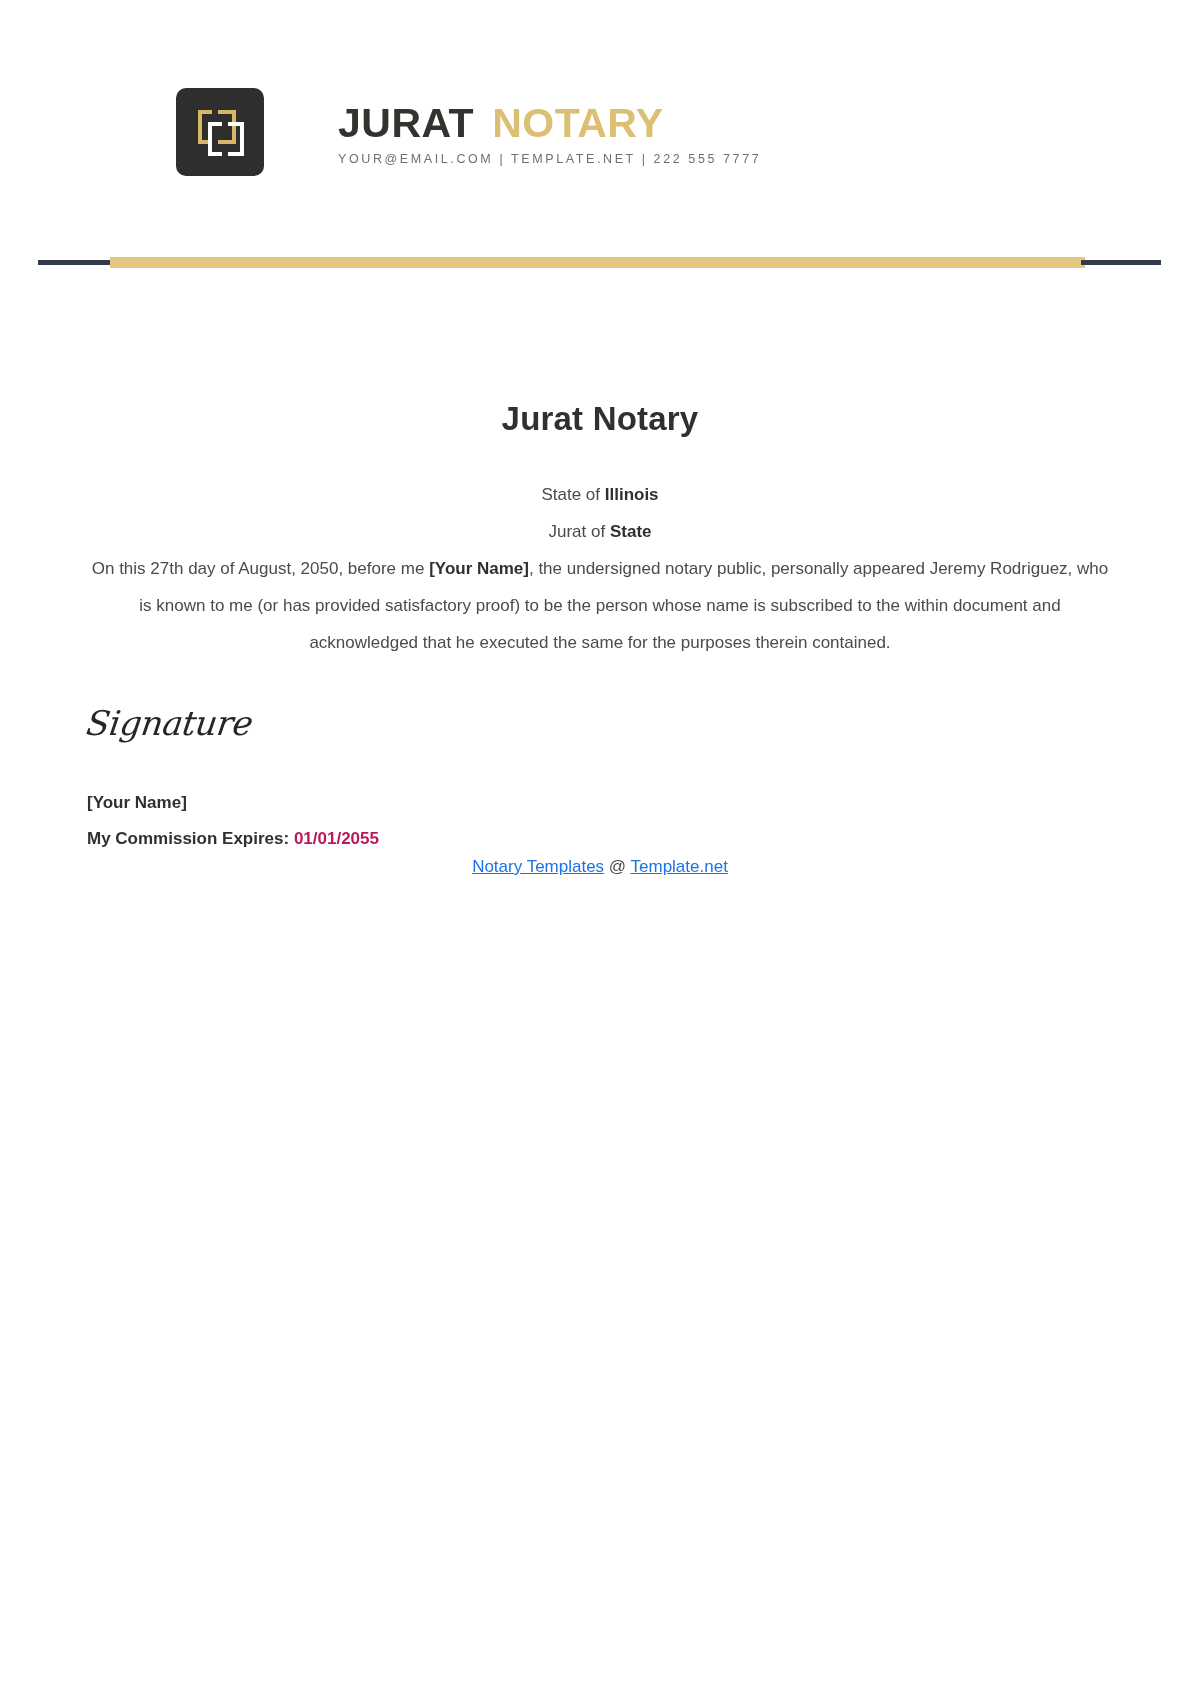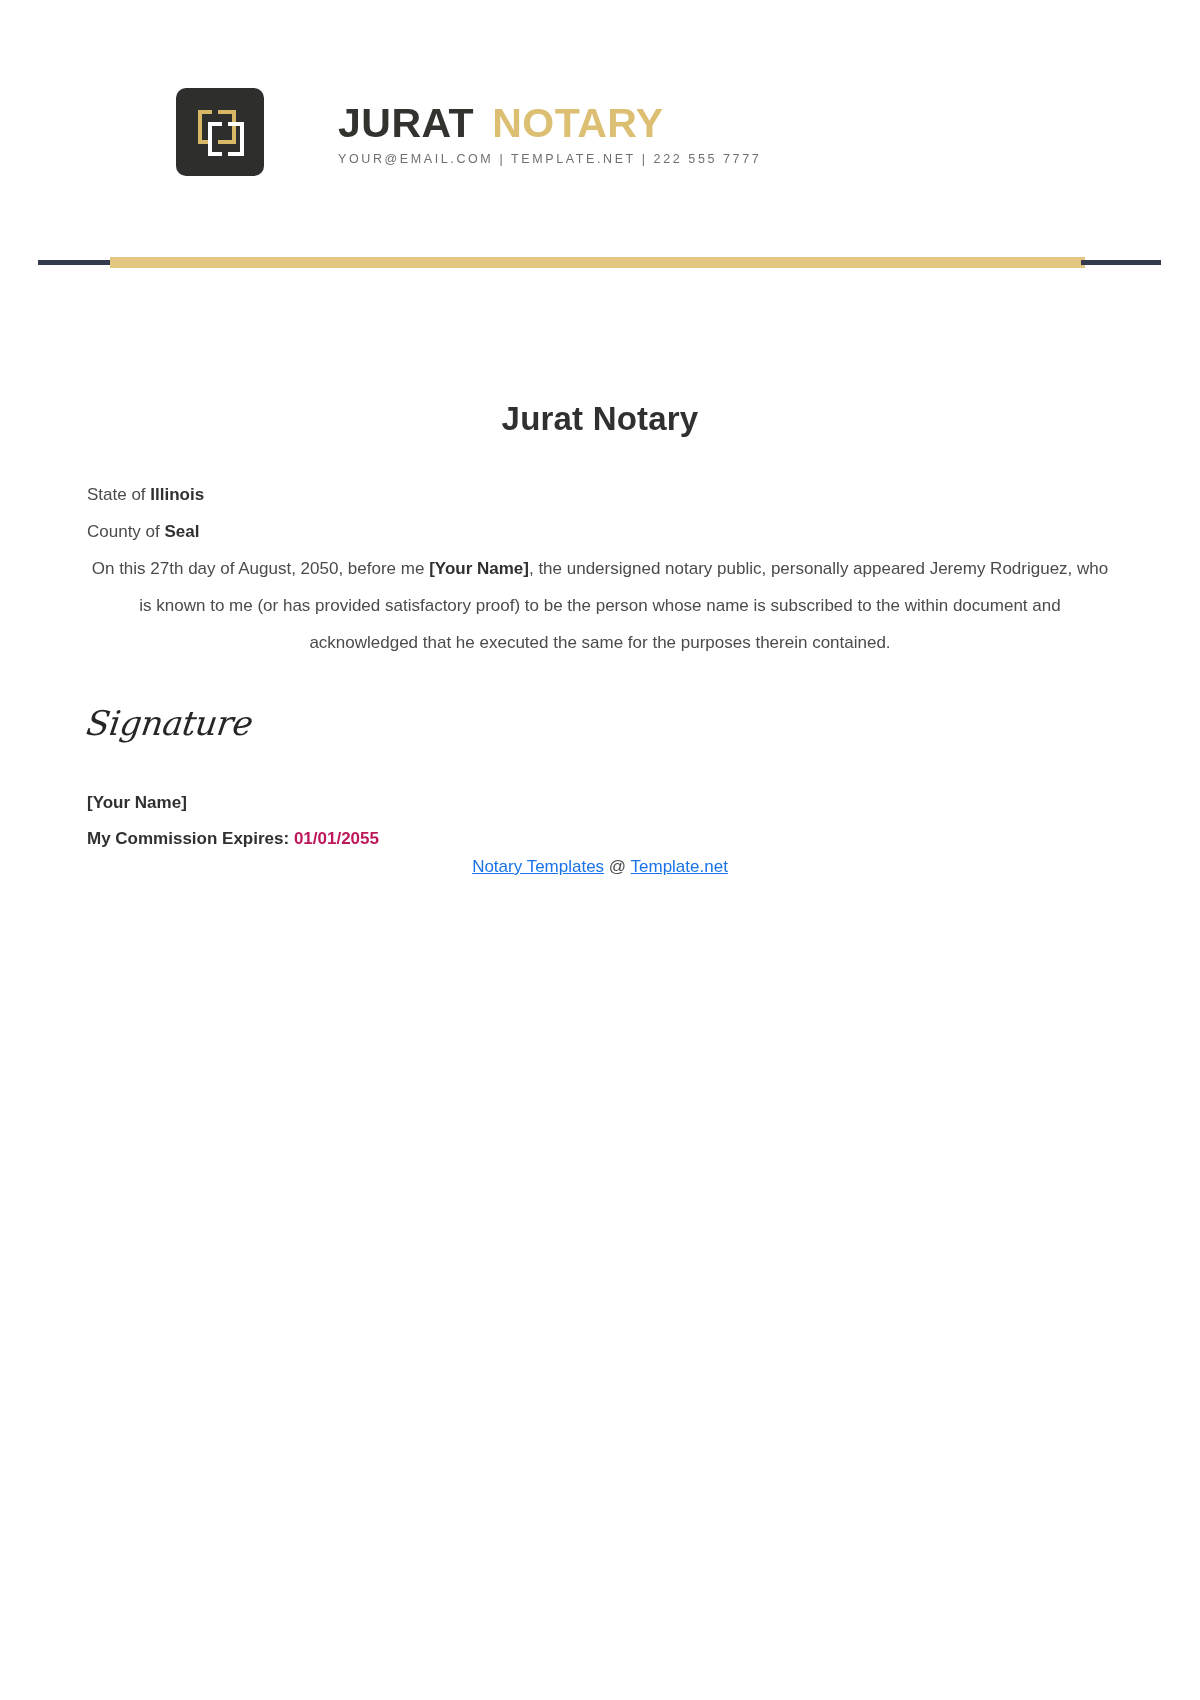--- a/index.html
+++ b/index.html
@@ -116,20 +116,21 @@
     font-size: 33px;
     font-weight: bold;
     color: #2f3032;
     letter-spacing: 0.2px;
     margin: 0 0 38px 0;
   }
   .line {
     font-size: 17px;
     line-height: 37px;
     color: #4b4b4b;
+    text-align: center;
   }
   .line b, .line strong { color: #2f3032; font-weight: bold; }
 
   .para {
     font-size: 17px;
     line-height: 37px;
     color: #4b4b4b;
     margin: 0;
     text-align: center;
   }
@@ -208,21 +209,21 @@
 
   <div class="doc">
 
     <h1 class="doc-title">Jurat Notary</h1>
 
     <div class="line">
       <span>State of </span><b>Illinois</b>
     </div>
 
     <div class="line">
-      <span>County of </span><b>Seal</b>
+      <span>Jurat of </span><b>State</b>
     </div>
 
     <p class="para"><span>On this 27th day of August, 2050, before me </span><b>[Your Name]</b><span>, the undersigned notary public, personally appeared Jeremy Rodriguez, who is known to me (or has provided satisfactory proof) to be the person whose name is subscribed to the within document and acknowledged that he executed the same for the purposes therein contained.</span></p>
 
     <div class="signature">Signature</div>
 
     <div class="sig-block">
       <div class="sig-line">[Your Name]</div>
       <div class="sig-line"><span>My Commission Expires: </span><span class="normal">01/01/2055</span></div>
     </div>

